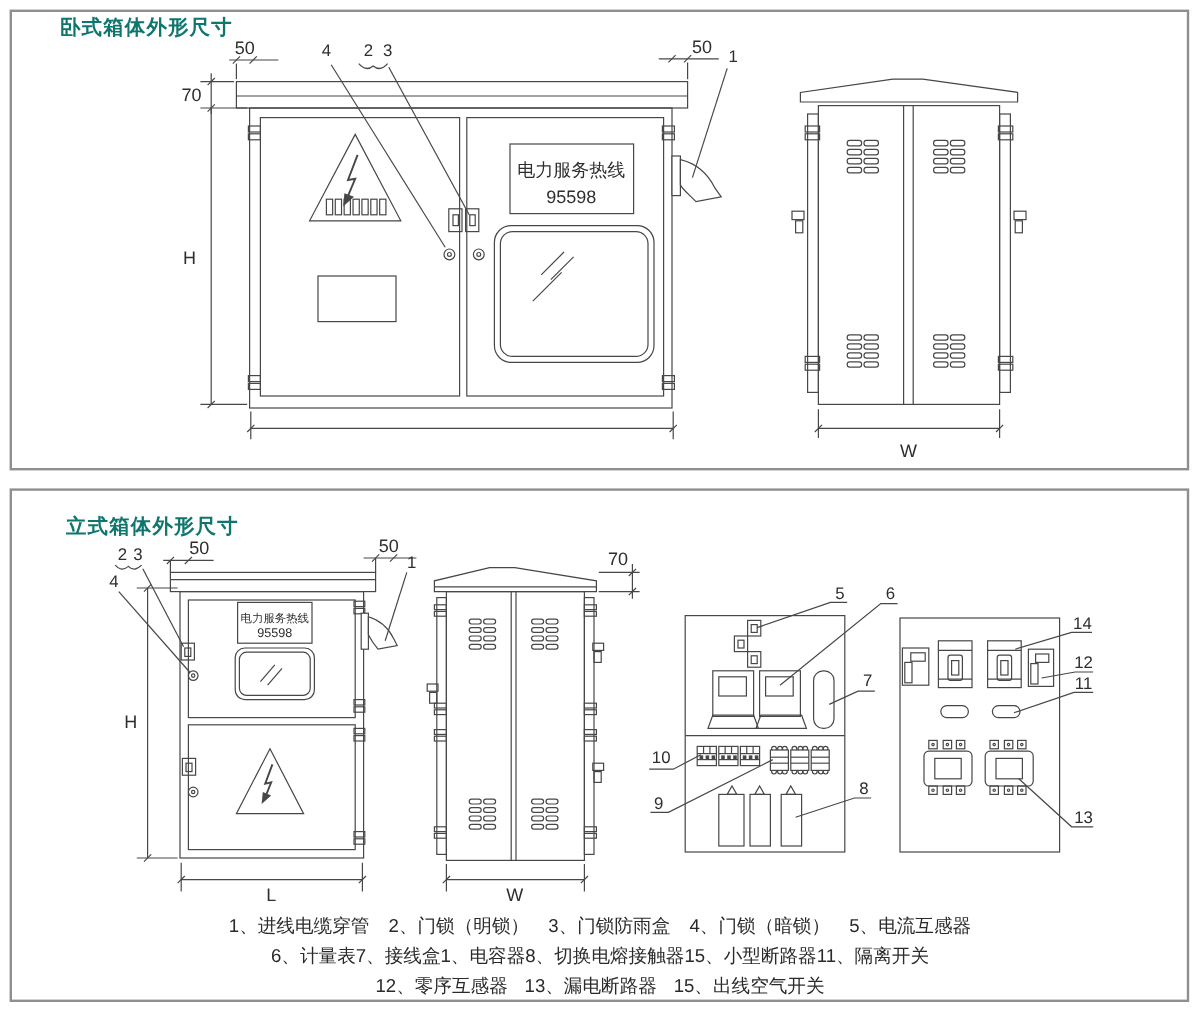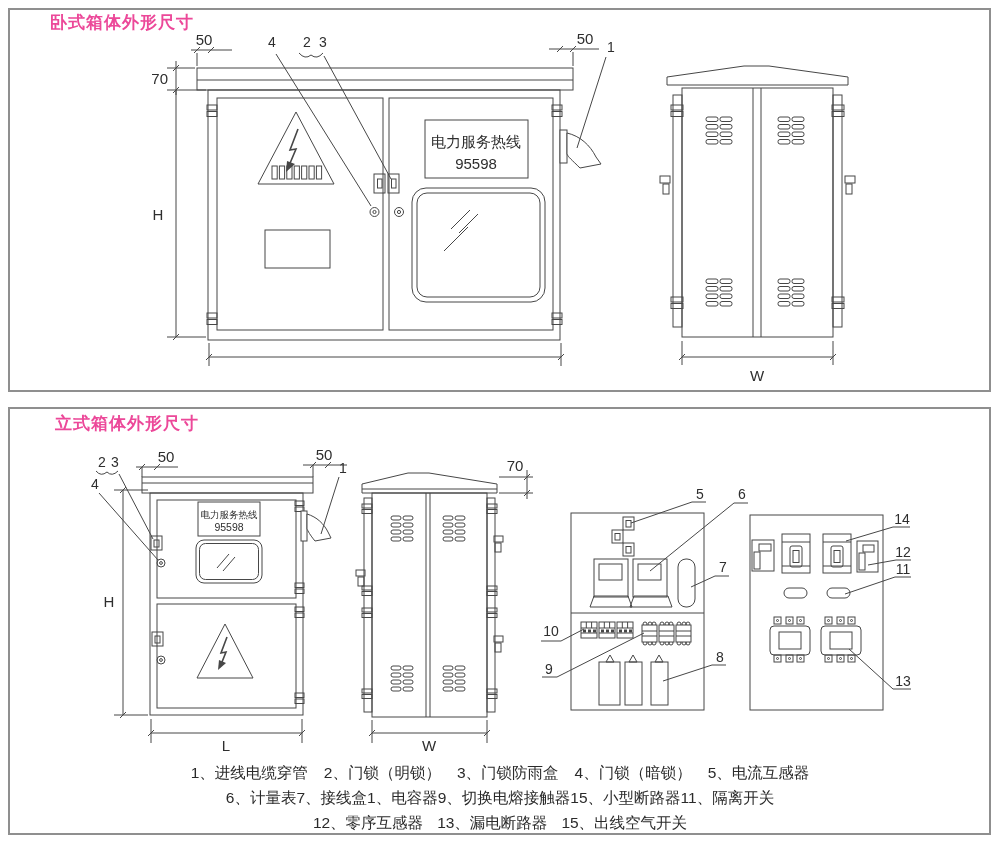--- a/index.html
+++ b/index.html
@@ -7,23 +7,23 @@
   }
   html,body{margin:0;padding:0;}
   body{
     width:1000px;height:842px;position:relative;background:var(--bg);
     font-family:"Liberation Sans","DejaVu Sans",sans-serif;color:var(--text);
     overflow:hidden;
   }
   .frame{position:absolute;border:2px solid var(--frame);background:#fff;box-sizing:border-box;}
   #frame-top{left:8px;top:8px;width:983px;height:384px;}
   #frame-bottom{left:8px;top:407px;width:983px;height:428px;}
-  .section-title{position:absolute;font-size:17px;font-weight:600;letter-spacing:1px;color:#ec4899;}
+  .section-title{position:absolute;font-size:17px;font-weight:600;letter-spacing:1px;color:#0f766e;}
   #title-horizontal{left:50px;top:11px;}
-  #title-vertical{left:55px;top:412px;}
+  #title-vertical{left:55px;top:427px;}
   #drawing{position:absolute;left:0;top:0;}
   .ln{fill:none;stroke:var(--line);stroke-width:1;}
   .ln2{fill:none;stroke:var(--line);stroke-width:1.6;}
   .fw{fill:#fff;stroke:var(--line);stroke-width:1;}
   .fl{fill:var(--line);stroke:none;}
   .txt{fill:#2e2e2e;stroke:none;font-family:"Liberation Sans","DejaVu Sans",sans-serif;}
   .dim{font-size:15px;}
   .plbl{font-size:14px;}
   #legend{position:absolute;left:0;top:760px;width:1000px;}
   .legend-row{display:flex;justify-content:center;font-size:15.5px;line-height:25px;color:#2a2a2a;}
@@ -583,21 +583,21 @@
     <span>1、进线电缆穿管</span>
     <span>2、门锁（明锁）</span>
     <span>3、门锁防雨盒</span>
     <span>4、门锁（暗锁）</span>
     <span>5、电流互感器</span>
   </div>
   <div class="legend-row" id="legend-row-2">
     <span>6、计量表</span>
     <span>7、接线盒</span>
     <span>1、电容器</span>
-    <span>9、切换电熔接触器</span>
+    <span>8、切换电熔接触器</span>
     <span>15、小型断路器</span>
     <span>11、隔离开关</span>
   </div>
   <div class="legend-row" id="legend-row-3">
     <span>12、零序互感器</span>
     <span>13、漏电断路器</span>
     <span>15、出线空气开关</span>
   </div>
 </div>
 

